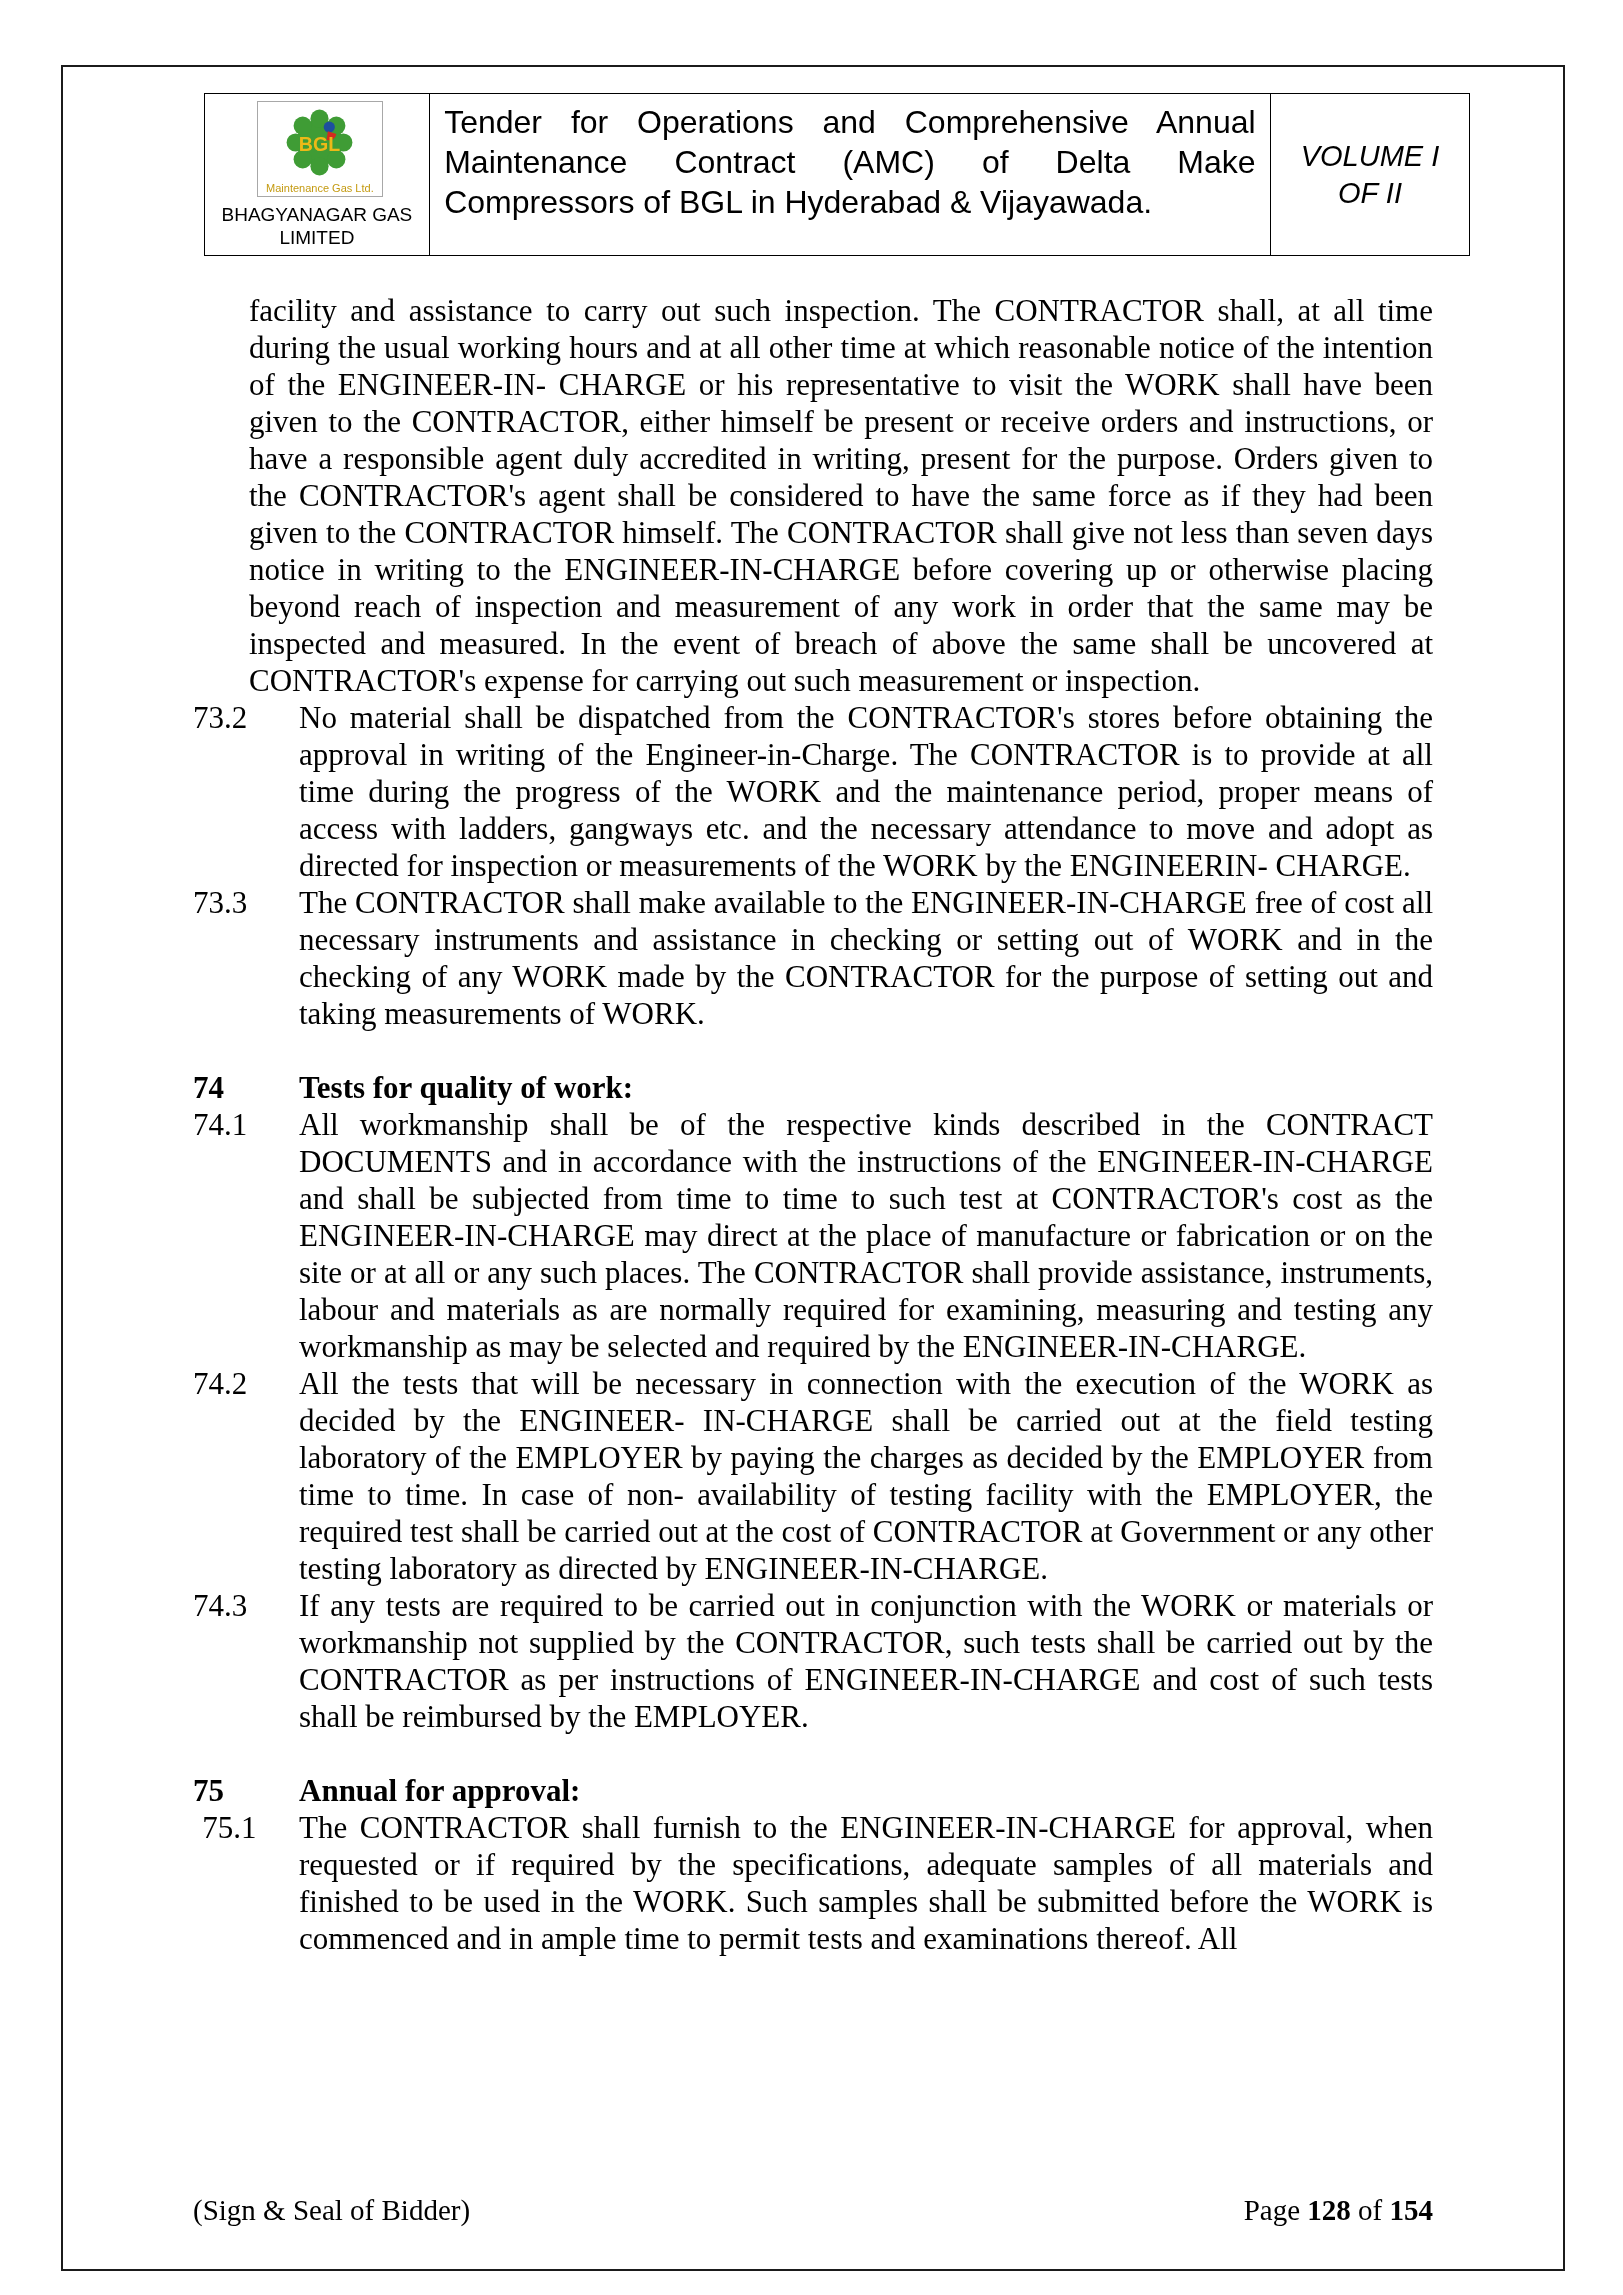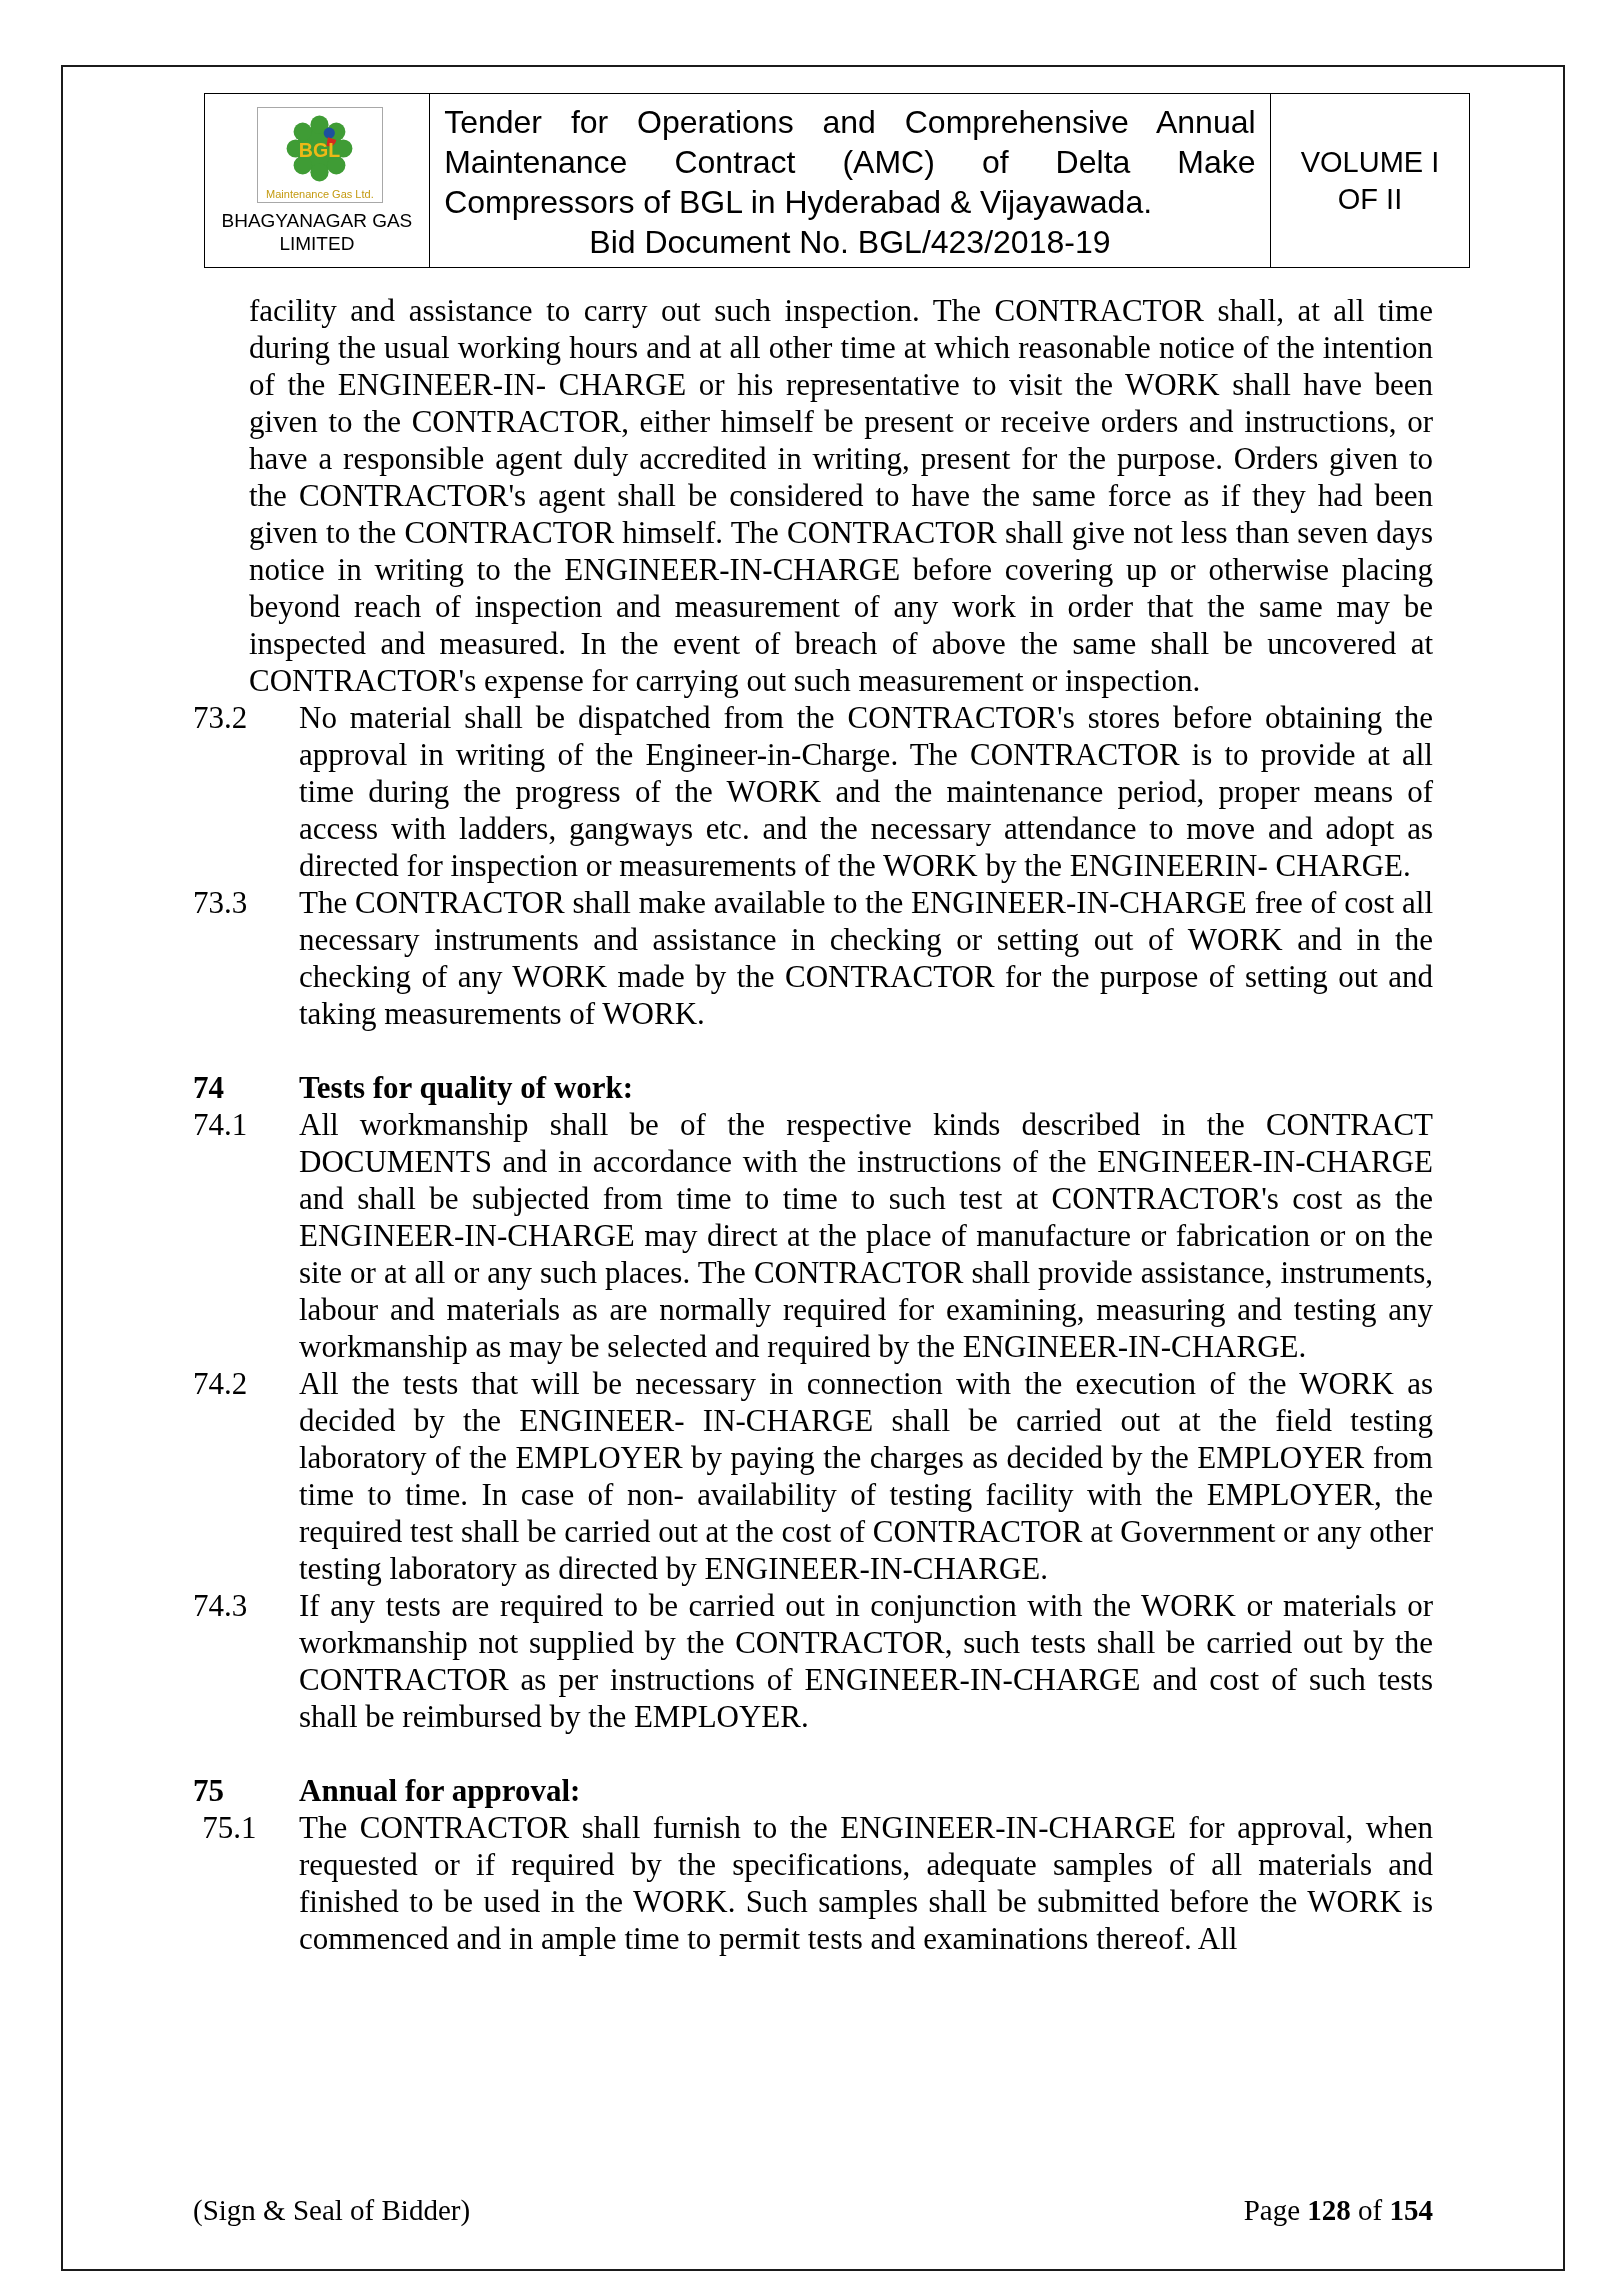--- a/index.html
+++ b/index.html
@@ -35,21 +35,21 @@
     font-family:"Liberation Sans",sans-serif;font-size:19px;line-height:23px;
     text-align:center;margin-top:5.2px;width:204px;
   }
   .title-cell{
     flex:1;padding:7.9px 14.4px 5.2px;font-family:"Liberation Sans",sans-serif;
   }
   .doc-title{font-size:32px;line-height:40px;text-align:justify;}
   .bid-doc{font-size:32px;line-height:40px;text-align:center;}
   .volume-cell{
     width:198px;display:flex;flex-direction:column;align-items:center;justify-content:center;
-    font-family:"Liberation Sans",sans-serif;font-size:29px;line-height:37px;text-align:center;
+    font-family:"Liberation Sans",sans-serif;font-size:29px;line-height:37px;text-align:center;font-style:italic;
   }
   
   .content{
     position:absolute;left:193px;top:292px;width:1240px;
     font-size:31px;line-height:37px;
   }
   .intro{margin:0 0 0 56px;text-align:justify;}
   .clause{display:flex;gap:7px;}
   .clause .num{width:99px;flex:none;}
   .clause .num.indent{padding-left:9.2px;box-sizing:border-box;}
@@ -90,21 +90,20 @@
           <path d="M84,43 a10,10 0 0 1 -14,8 l2,-12 z" fill="#d42a1e"></path>
           <text x="60" y="67" text-anchor="middle" font-size="28" font-weight="bold" font-family="Liberation Sans, sans-serif" fill="#edb917">BGL</text>
         </svg>
         <div class="logo-brand">Maintenance Gas Ltd.</div>
       </div>
       <div class="org-name">BHAGYANAGAR GAS LIMITED</div>
     </div>
 
     <div class="cell title-cell">
       <div class="doc-title">Tender for Operations and Comprehensive Annual Maintenance Contract (AMC) of Delta Make Compressors of BGL in Hyderabad &amp; Vijayawada.</div>
-      <div class="bid-doc">Bid Document No. BGL/423/2018-19</div>
     </div>
 
     <div class="cell volume-cell">
       <div>VOLUME I</div>
       <div>OF II</div>
     </div>
 
   </header>
 
   <main class="content">

